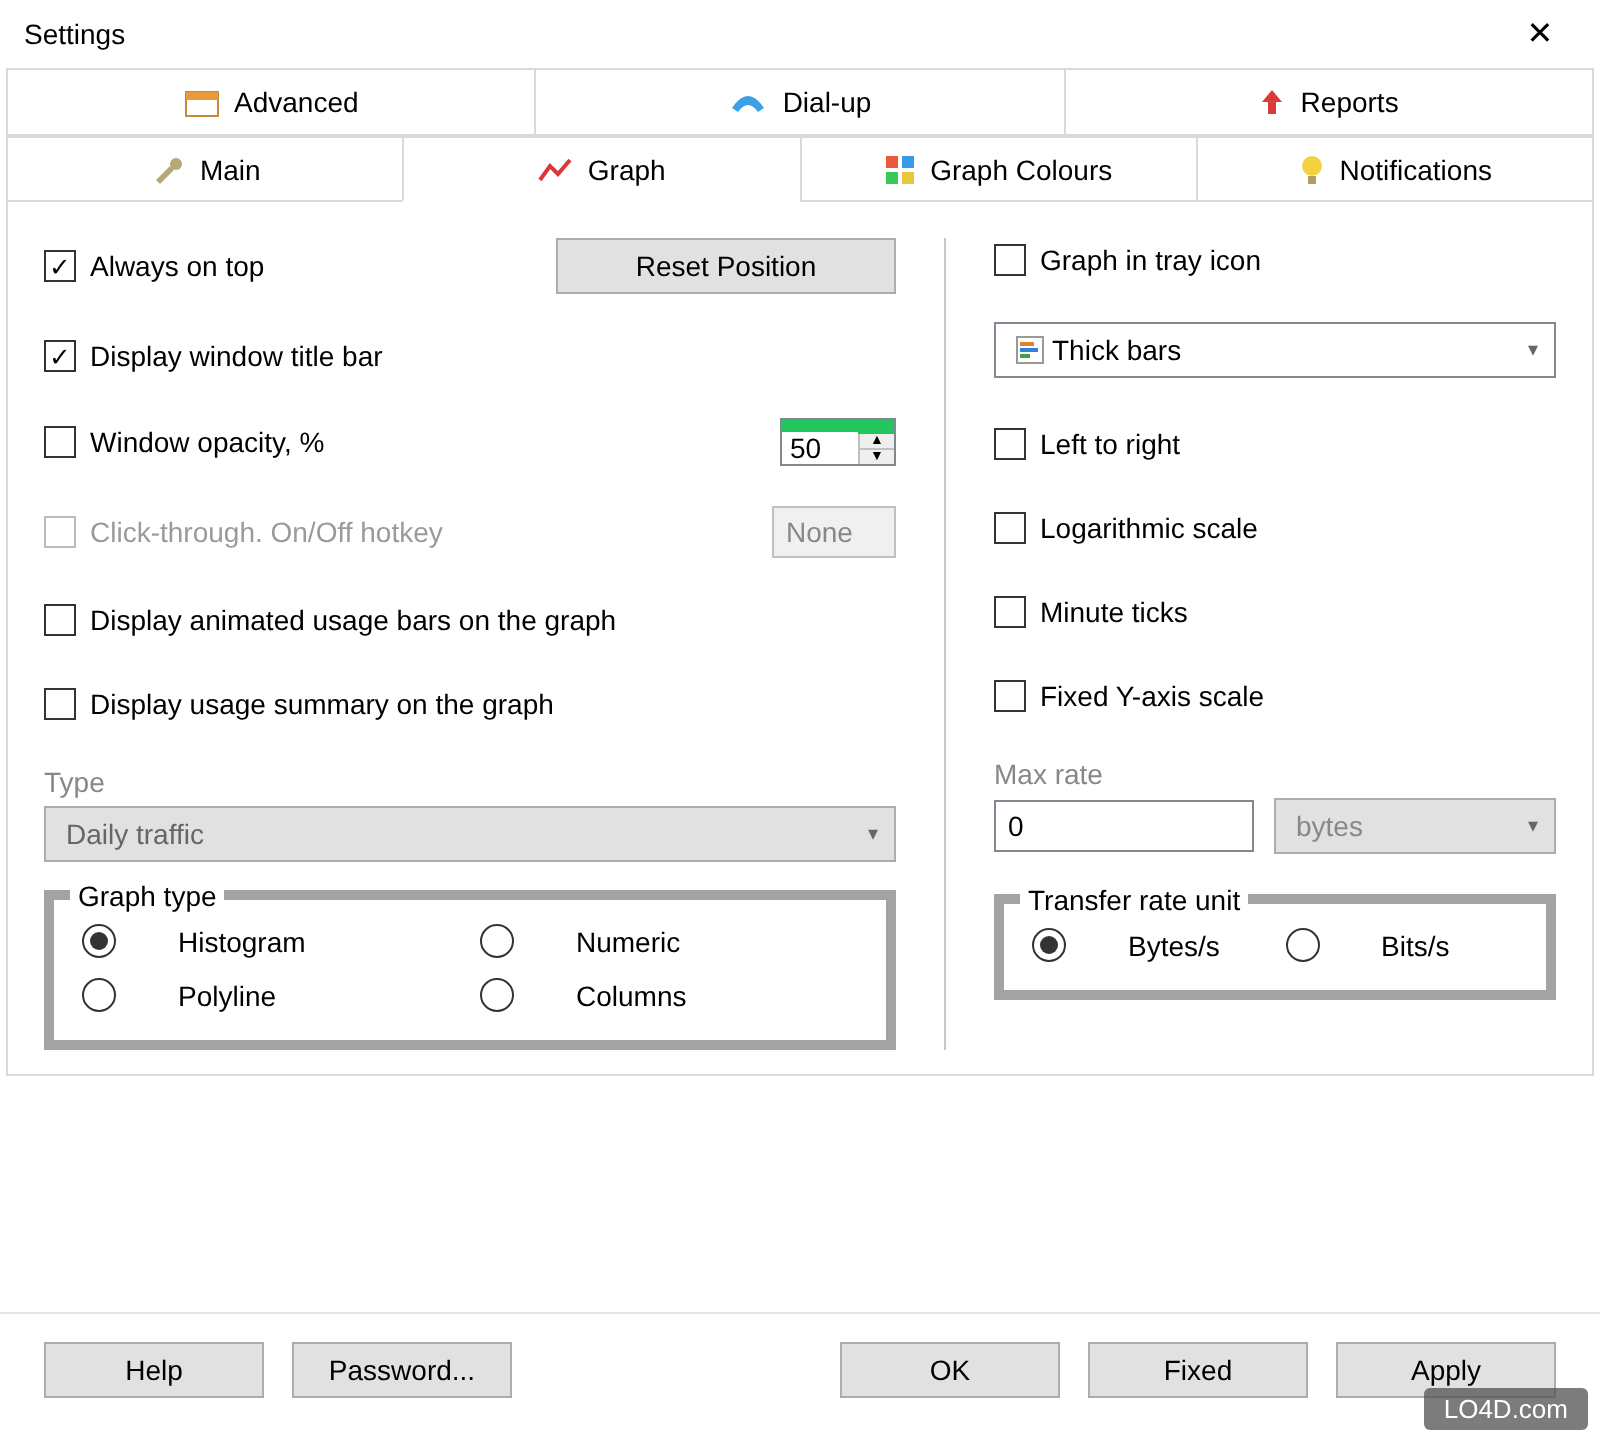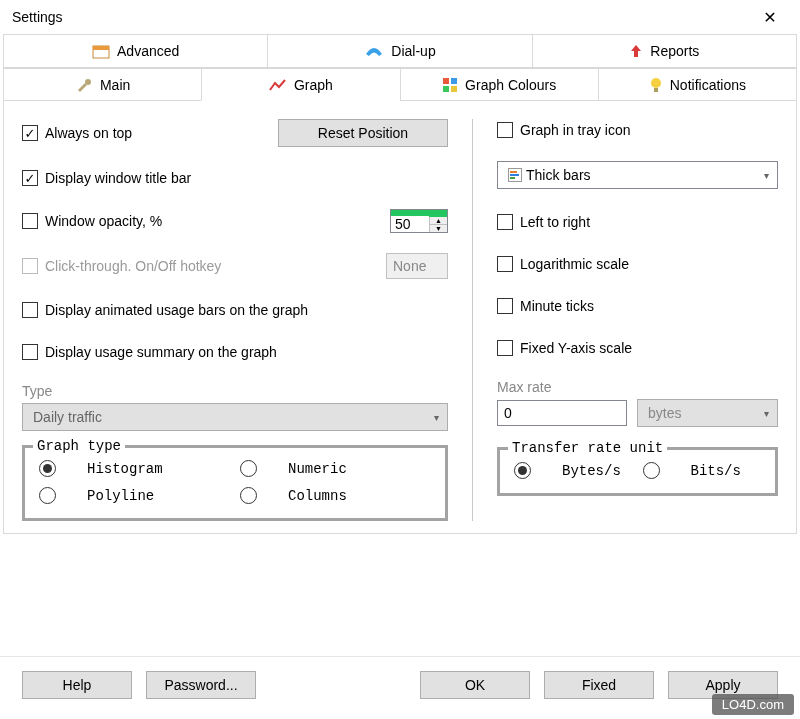--- a/index.html
+++ b/index.html
@@ -168,25 +168,24 @@
     cursor: pointer;
     color: #666;
   }
   .dropdown.light {
     background: #fff;
     border: 1px solid #828790;
     color: #000;
   }
   .dropdown .arrow { font-size: 10px; color: #666; }
   .fieldset {
-    border: 3px solid #a3a3a3;
+    border: 5px solid #a3a3a3;
     padding: 12px 14px 14px 14px;
     margin-top: 14px;
     position: relative;
-    font-family: Liberation Mono, monospace;
   }
   .fieldset .legend {
     position: absolute;
     top: -10px;
     left: 8px;
     background: #fff;
     padding: 0 4px;
     font-size: 14px;
   }
   .radios {

